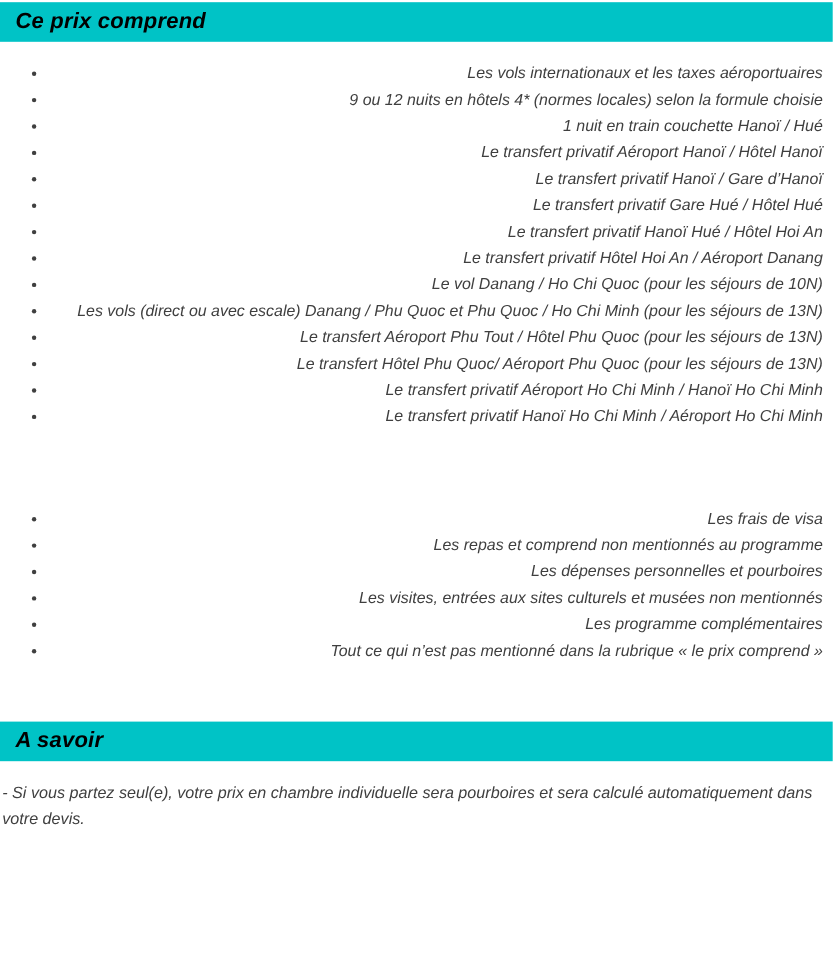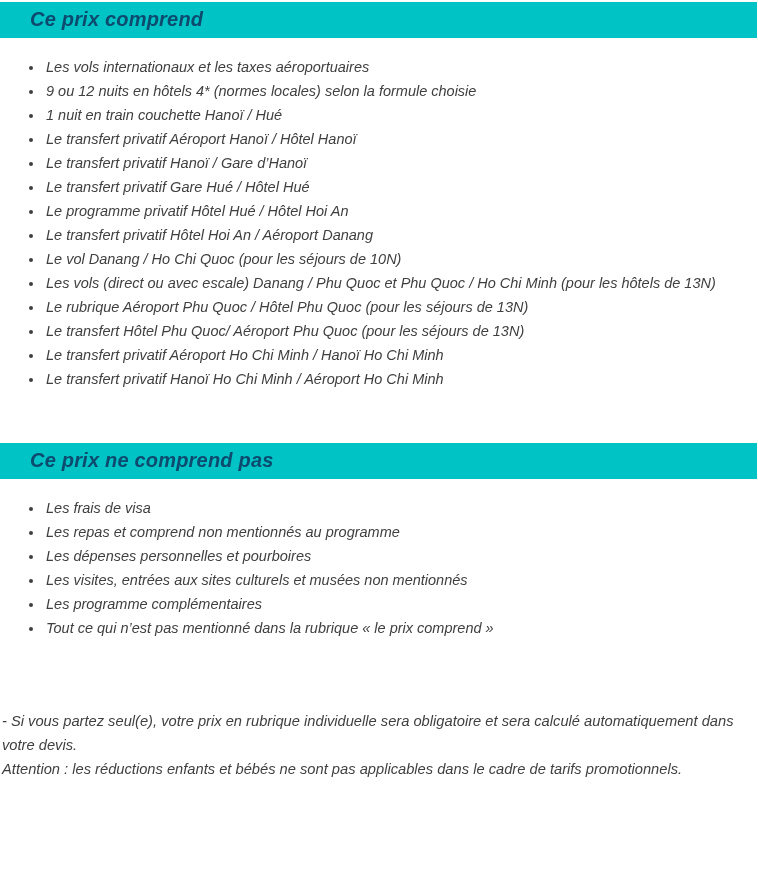--- a/index.html
+++ b/index.html
@@ -22,32 +22,33 @@
   .section { margin: 0; }
   .section + .section { margin-top: 52px; }
   .section-bar {
     background: #00c3c6;
     height: 36px;
     display: flex;
     align-items: center;
     width: 757px;
   }
   .section-bar h2 {
-    margin: 16px;
+    margin: 0;
     padding: 0 0 2px 14px;
     font-size: 20px;
     font-weight: 700;
     font-style: italic;
-    color: #0c4a6e;
+    color: #000000;
     letter-spacing: 0.2px;
   }
   ul.bullet-list {
     margin: 0;
     padding: 17px 10px 0 44px;
     list-style: disc outside;
+    text-align: right;
   }
   ul.bullet-list li {
     font-size: 14.5px;
     line-height: 24px;
     padding-left: 2px;
   }
   ul.bullet-list li::marker {
     color: #3f3f3f;
     font-size: 13px;
   }
@@ -69,45 +70,44 @@
     <header class="section-bar">
       <h2>Ce prix comprend</h2>
     </header>
     <ul class="bullet-list">
       <li>Les vols internationaux et les taxes aéroportuaires</li>
       <li>9 ou 12 nuits en hôtels 4* (normes locales) selon la formule choisie</li>
       <li>1 nuit en train couchette Hanoï / Hué</li>
       <li>Le transfert privatif Aéroport Hanoï / Hôtel Hanoï</li>
       <li>Le transfert privatif Hanoï / Gare d’Hanoï</li>
       <li>Le transfert privatif Gare Hué / Hôtel Hué</li>
-      <li>Le programme privatif Hôtel Hué / Hôtel Hoi An</li>
+      <li>Le transfert privatif Hanoï Hué / Hôtel Hoi An</li>
       <li>Le transfert privatif Hôtel Hoi An / Aéroport Danang</li>
       <li>Le vol Danang / Ho Chi Quoc (pour les séjours de 10N)</li>
-      <li>Les vols (direct ou avec escale) Danang / Phu Quoc et Phu Quoc / Ho Chi Minh (pour les hôtels de 13N)</li>
-      <li>Le rubrique Aéroport Phu Quoc / Hôtel Phu Quoc (pour les séjours de 13N)</li>
+      <li>Les vols (direct ou avec escale) Danang / Phu Quoc et Phu Quoc / Ho Chi Minh (pour les séjours de 13N)</li>
+      <li>Le transfert Aéroport Phu Tout / Hôtel Phu Quoc (pour les séjours de 13N)</li>
       <li>Le transfert Hôtel Phu Quoc/ Aéroport Phu Quoc (pour les séjours de 13N)</li>
       <li>Le transfert privatif Aéroport Ho Chi Minh / Hanoï Ho Chi Minh</li>
       <li>Le transfert privatif Hanoï Ho Chi Minh / Aéroport Ho Chi Minh</li>
     </ul>
   </section>
 
   <section class="section">
-    <header class="section-bar">
-      <h2>Ce prix ne comprend pas</h2>
-    </header>
     <ul class="bullet-list">
       <li>Les frais de visa</li>
       <li>Les repas et comprend non mentionnés au programme</li>
       <li>Les dépenses personnelles et pourboires</li>
       <li>Les visites, entrées aux sites culturels et musées non mentionnés</li>
       <li>Les programme complémentaires</li>
       <li>Tout ce qui n’est pas mentionné dans la rubrique « le prix comprend »</li>
     </ul>
   </section>
 
   <section class="section">
+    <header class="section-bar">
+      <h2>A savoir</h2>
+    </header>
     <div class="notes">
-      <p>- Si vous partez seul(e), votre prix en rubrique individuelle sera obligatoire et sera calculé automatiquement dans votre devis.</p>
-      <p>Attention : les réductions enfants et bébés ne sont pas applicables dans le cadre de tarifs promotionnels.</p>
+      <p>- Si vous partez seul(e), votre prix en chambre individuelle sera pourboires et sera calculé automatiquement dans votre devis.</p>
     </div>
   </section>
 
 </div>
 
 </body></html>

